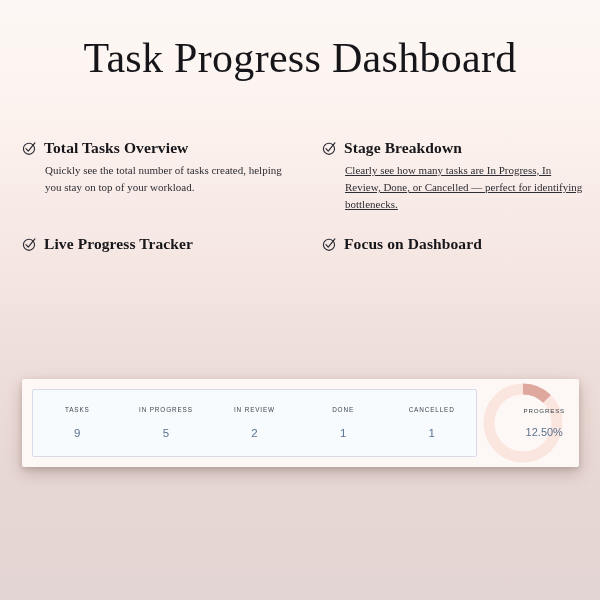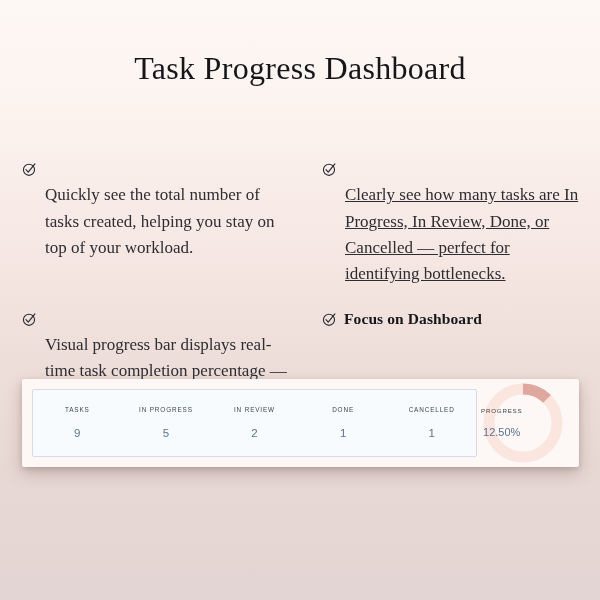--- a/index.html
+++ b/index.html
@@ -18,25 +18,25 @@
         #efdfda 58%,
         #e8d8d4 78%,
         #e3d5d3 100%);
     position: relative;
   }
 
   
   .page-title {
     text-align: center;
     font-family: "Liberation Serif", serif;
-    font-size: 32px;
+    font-size: 42px;
     font-weight: 400;
     color: #16161a;
     letter-spacing: 0.3px;
-    margin: 16px;
+    margin: 0;
     padding-top: 35px;
     line-height: 1.1;
   }
 
   
   .features {
     display: grid;
     grid-template-columns: 290px 280px;
     column-gap: 10px;
     row-gap: 22px;
@@ -61,21 +61,21 @@
   .feature-title {
     font-family: "Liberation Serif", serif;
     font-size: 15.5px;
     font-weight: bold;
     color: #17171b;
     line-height: 1.15;
     letter-spacing: 0.1px;
   }
   .feature-desc {
     font-family: "Liberation Serif", serif;
-    font-size: 17px;
+    font-size: 11px;
     font-weight: 400;
     color: #2d2d33;
     line-height: 1.55;
     margin: 5px 0 0 23px;
     max-width: 250px;
   }
   .col-right .feature-desc { max-width: 240px; text-decoration: underline; }
 
   
   .dash-card {
@@ -130,21 +130,21 @@
     display: flex;
     align-items: center;
     justify-content: center;
   }
   .donut {
     position: relative;
     width: 84px;
     height: 84px;
     display: flex;
     align-items: center;
-    justify-content: flex-start;
+    justify-content: flex-end;
   }
   .donut svg {
     position: absolute;
     top: 0;
     left: 0;
     width: 84px;
     height: 84px;
   }
   .donut-text {
     position: relative;
@@ -173,42 +173,44 @@
 <h1 class="page-title">Task Progress Dashboard</h1>
 
 <div class="features">
 
   <div class="feature col-left">
     <div class="feature-head">
       <svg class="check-icon" viewBox="0 0 20 20">
         <circle cx="9.3" cy="10.4" r="7.4" fill="none" stroke="#2a2a33" stroke-width="1.5"></circle>
         <path d="M5.3 10.2 L8.3 13.4 L17.2 2.6" fill="none" stroke="#2a2a33" stroke-width="1.6" stroke-linecap="round" stroke-linejoin="round"></path>
       </svg>
+      <div class="feature-title">Total Tasks Overview</div>
     </div>
     <div class="feature-desc">Quickly see the total number of tasks created, helping you stay on top of your workload.</div>
   </div>
 
   <div class="feature col-right">
     <div class="feature-head">
       <svg class="check-icon" viewBox="0 0 20 20">
         <circle cx="9.3" cy="10.4" r="7.4" fill="none" stroke="#2a2a33" stroke-width="1.5"></circle>
         <path d="M5.3 10.2 L8.3 13.4 L17.2 2.6" fill="none" stroke="#2a2a33" stroke-width="1.6" stroke-linecap="round" stroke-linejoin="round"></path>
       </svg>
+      <div class="feature-title">Stage Breakdown</div>
     </div>
     <div class="feature-desc">Clearly see how many tasks are In Progress, In Review, Done, or Cancelled — perfect for identifying bottlenecks.</div>
   </div>
 
   <div class="feature col-left">
     <div class="feature-head">
       <svg class="check-icon" viewBox="0 0 20 20">
         <circle cx="9.3" cy="10.4" r="7.4" fill="none" stroke="#2a2a33" stroke-width="1.5"></circle>
         <path d="M5.3 10.2 L8.3 13.4 L17.2 2.6" fill="none" stroke="#2a2a33" stroke-width="1.6" stroke-linecap="round" stroke-linejoin="round"></path>
       </svg>
-    </div>
-    <div class="feature-desc">Visual progress bar displays real-time task completion percentage — track your team's performance at a glance.</div>
+      <div class="feature-title">Live Progress Tracker</div>
+    </div>
   </div>
 
   <div class="feature col-right">
     <div class="feature-head">
       <svg class="check-icon" viewBox="0 0 20 20">
         <circle cx="9.3" cy="10.4" r="7.4" fill="none" stroke="#2a2a33" stroke-width="1.5"></circle>
         <path d="M5.3 10.2 L8.3 13.4 L17.2 2.6" fill="none" stroke="#2a2a33" stroke-width="1.6" stroke-linecap="round" stroke-linejoin="round"></path>
       </svg>
       <div class="feature-title">Focus on Dashboard</div>
     </div>

